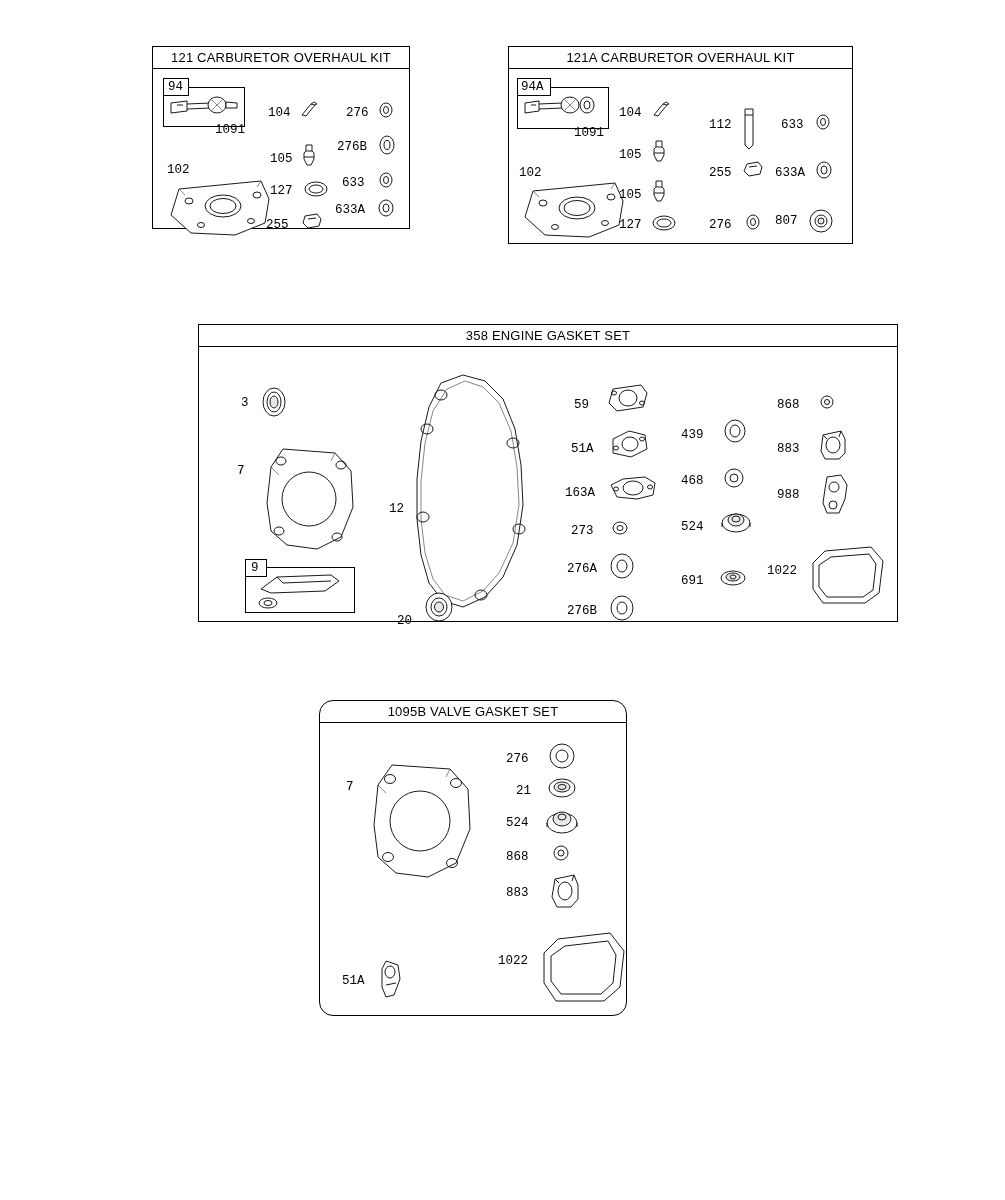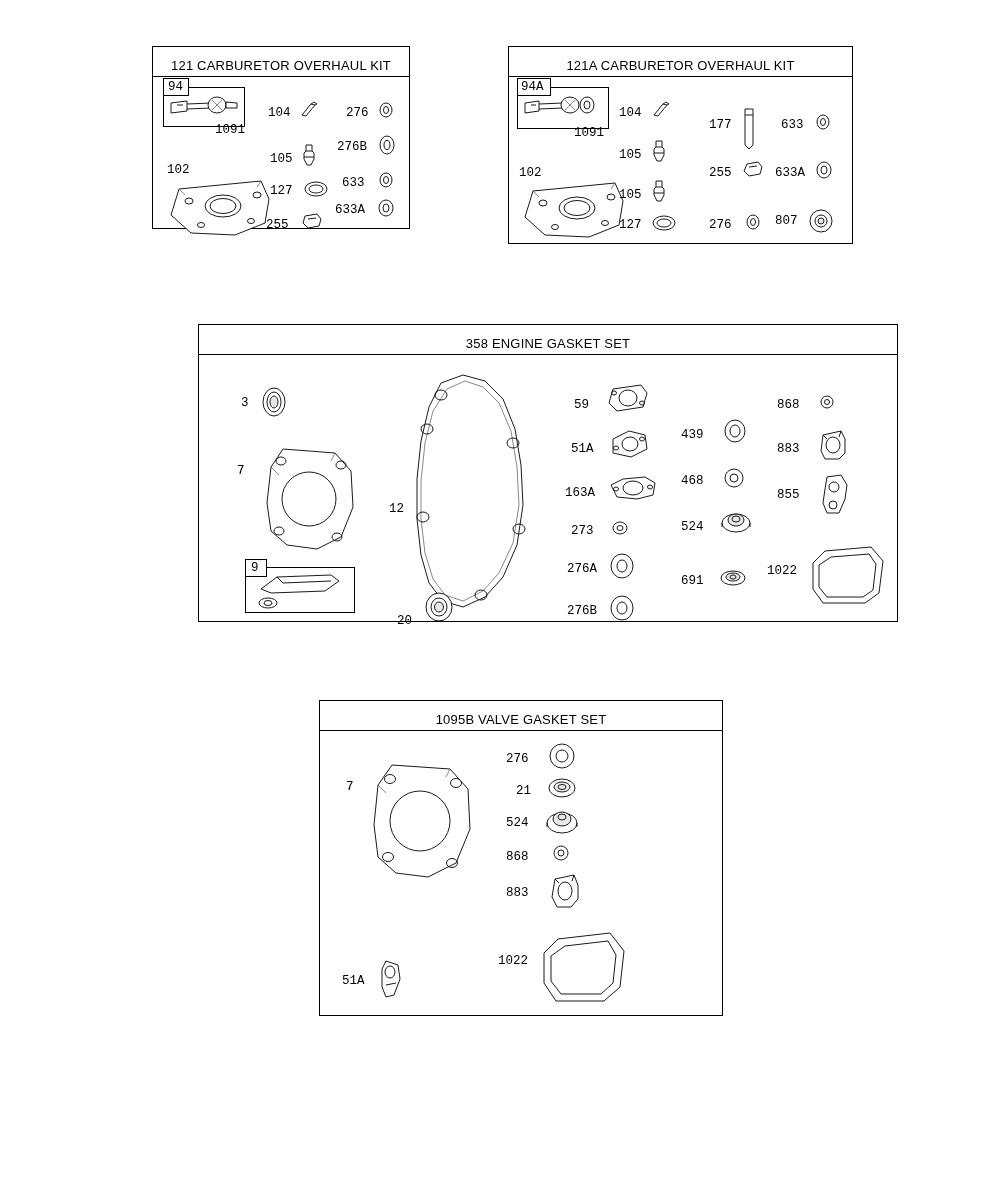--- a/index.html
+++ b/index.html
@@ -17,21 +17,21 @@
   }
   .panel {
     position: absolute;
     border: 1px solid #000;
     box-sizing: border-box;
     background: #fff;
   }
   .panel-title {
     position: absolute;
     left: 0;
-    top: 8px;
+    top: 0;
     right: 0;
     height: 22px;
     line-height: 22px;
     text-align: center;
     font-size: 13px;
     border-bottom: 1px solid #000;
     box-sizing: border-box;
     letter-spacing: 0.2px;
   }
   .panel-body {
@@ -209,21 +209,21 @@
     </div>
 
     <div class="ref" style="left:110px; top:38px;">104</div>
     <div class="part" style="left:142px; top:32px;">
       <svg width="22" height="18" viewBox="0 0 22 18">
         <path class="lnf" d="M3 14 L12 3 L16 4 L7 15 Z"></path>
         <path class="ln" d="M12 3 L15 1 L18 3 L16 4"></path>
       </svg>
     </div>
 
-    <div class="ref" style="left:200px; top:50px;">177</div>
+    <div class="ref" style="left:200px; top:50px;">112</div>
     <div class="part" style="left:232px; top:36px;">
       <svg width="16" height="46" viewBox="0 0 16 46">
         <path class="lnf" d="M4 4 L12 4 L12 40 L8 44 L4 40 Z"></path>
         <path class="ln" d="M4 10 L12 10"></path>
       </svg>
     </div>
 
     <div class="ref" style="left:272px; top:50px;">633</div>
     <div class="part" style="left:306px; top:44px;">
       <svg width="18" height="18" viewBox="0 0 18 18">
@@ -466,41 +466,41 @@
 
     <div class="ref" style="left:578px; top:96px;">883</div>
     <div class="part" style="left:618px; top:82px;">
       <svg width="32" height="34" viewBox="0 0 32 34">
         <path class="lnf" d="M6 6 L24 2 L28 10 L28 24 L22 30 L8 30 L4 22 Z"></path>
         <ellipse class="ln" cx="16" cy="16" rx="7" ry="8"></ellipse>
         <path class="ln" d="M6 6 L10 10 M24 2 L22 8"></path>
       </svg>
     </div>
 
-    <div class="ref" style="left:578px; top:142px;">855</div>
+    <div class="ref" style="left:578px; top:142px;">988</div>
     <div class="part" style="left:618px; top:126px;">
       <svg width="36" height="44" viewBox="0 0 36 44">
         <path class="lnf" d="M10 4 L24 2 L30 12 L28 26 L22 40 L10 40 L6 30 L8 16 Z"></path>
         <ellipse class="ln" cx="17" cy="14" rx="5" ry="5"></ellipse>
         <ellipse class="ln" cx="16" cy="32" rx="4" ry="4"></ellipse>
       </svg>
     </div>
 
     <div class="ref" style="left:568px; top:218px;">1022</div>
     <div class="part" style="left:610px; top:198px;">
       <svg width="78" height="62" viewBox="0 0 78 62">
         <path class="lnf" d="M16 6 L62 2 L74 16 L70 48 L56 58 L14 58 L4 44 L4 18 Z"></path>
         <path class="ln" d="M22 12 L60 9 L67 19 L64 45 L54 52 L18 52 L10 42 L10 20 Z"></path>
       </svg>
     </div>
 
   </div>
 </div>
 
-<div class="panel" style="left:319px; top:700px; width:404px; height:316px;">
+<div class="panel" style="left:319px; top:700px; width:308px; height:316px;border-radius:14px;">
   <div class="panel-title">1095B VALVE GASKET SET</div>
   <div class="panel-body">
 
     <div class="ref" style="left:26px; top:58px;">7</div>
     <div class="part" style="left:44px; top:38px;">
       <svg width="120" height="124" viewBox="0 0 120 124">
         <path class="lnf" d="M28 4 L86 8 L104 28 L106 68 L92 102 L64 116 L32 112 L14 96 L10 64 L14 24 Z"></path>
         <ellipse class="ln" cx="56" cy="60" rx="30" ry="30"></ellipse>
         <ellipse class="ln" cx="26" cy="18" rx="5.5" ry="4.5"></ellipse>
         <ellipse class="ln" cx="92" cy="22" rx="5.5" ry="4.5"></ellipse>

